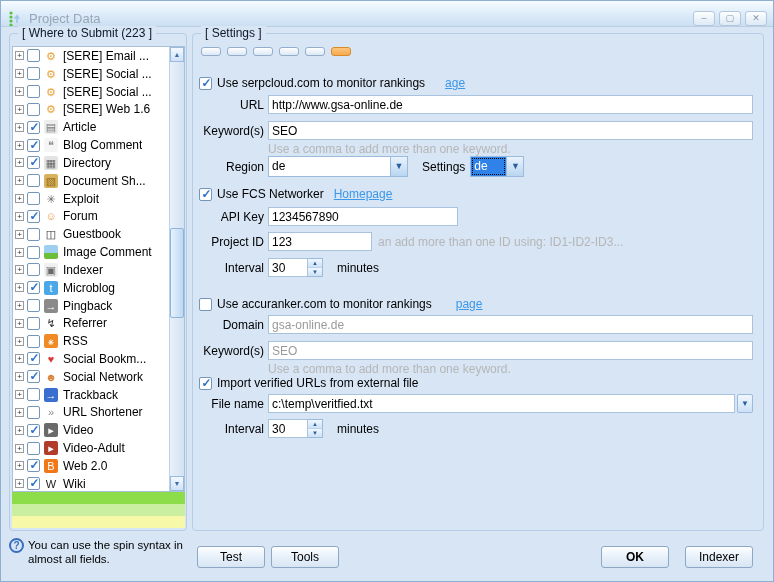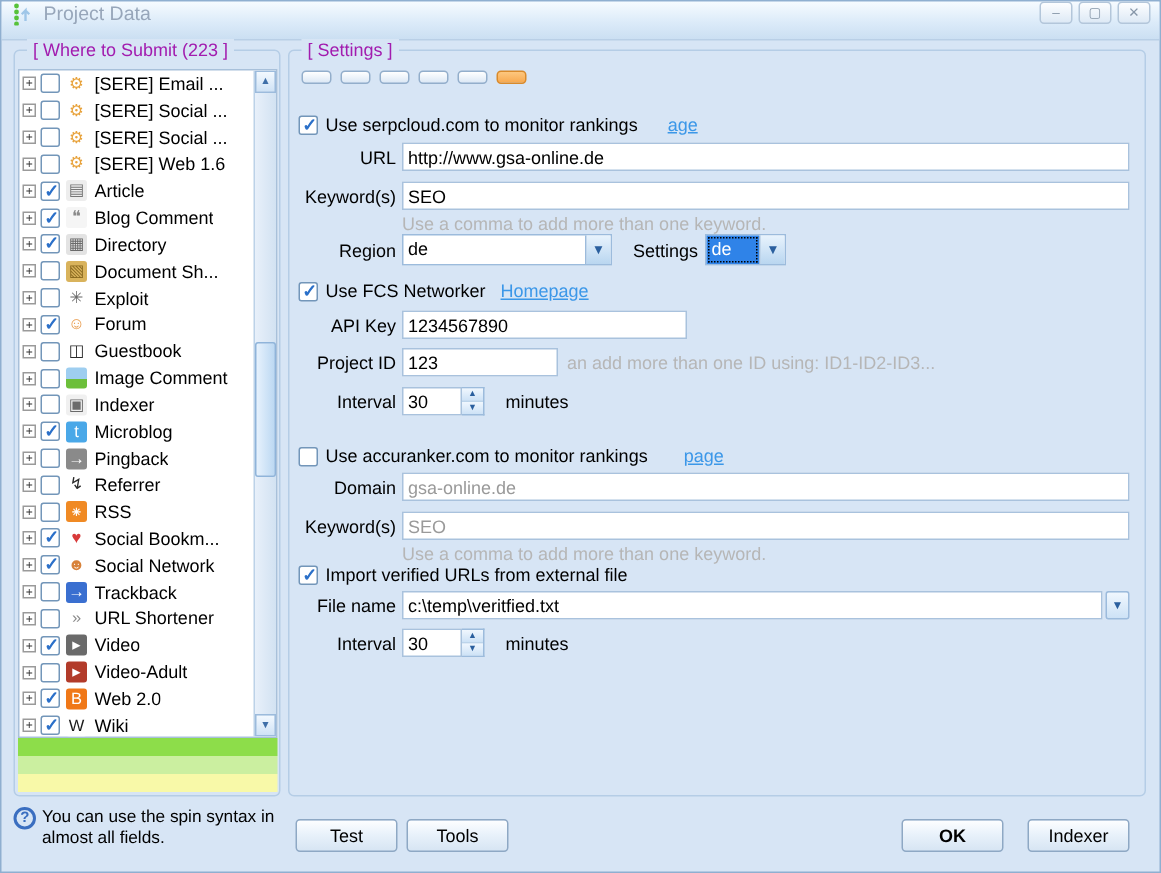--- a/index.html
+++ b/index.html
@@ -6,37 +6,37 @@
   html,body { font-family:"Liberation Sans", sans-serif; }
   .window{
     position:relative; width:774px; height:582px;
     background:#d7e5f5; border:1px solid #8fafd0; overflow:hidden;
     font-size:12px; color:#000;
   }
   
   .titlebar{
     position:absolute; left:0; top:0; right:0; height:26px;
     background:linear-gradient(#f6fbff,#dcebf9 55%,#cbdff2);
-    border-bottom:1px solid #b9cfe6; display:flex; align-items:flex-start; padding:0 6px;
+    border-bottom:1px solid #b9cfe6; display:flex; align-items:flex-end; padding:0 6px;
   }
   .app-icon{ width:16px; height:16px; margin-right:6px; }
   .title-text{ color:#97a6ba; font-size:13px; }
   .win-controls{ margin-left:auto; display:flex; gap:4px; }
   .win-btn{
     width:22px; height:15px; border:1px solid #b3c6da; border-radius:3px;
     background:linear-gradient(#fdfeff,#dde9f5); color:#8696a8;
     font-size:9px; line-height:13px; text-align:center; cursor:default;
   }
   
   .group{
     position:absolute; border:1px solid #b5cde6; border-radius:4px;
   }
   .group-label{
     position:absolute; top:-8px; left:8px; background:#d7e5f5; padding:0 4px;
-    font-size:12px; color:#a21caf; white-space:nowrap;
+    font-size:12px; color:#0f172a; white-space:nowrap;
   }
   #left-group{ left:8px; top:32px; width:178px; height:498px; }
   #right-group{ left:191px; top:32px; width:572px; height:498px; }
   
   .tree-box{
     position:absolute; left:2px; top:12px; width:173px; height:446px;
     background:#fff; border:1px solid #a8c0da; overflow:hidden; display:flex;
   }
   .tree-rows{ flex:1; overflow:hidden; }
   .trow{ height:17.84px; display:flex; align-items:center; padding-left:2px; white-space:nowrap; }

